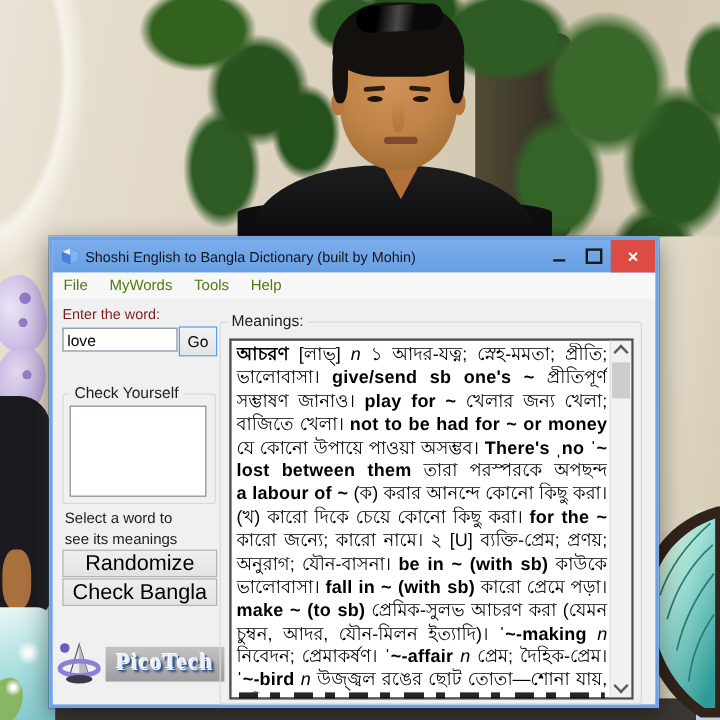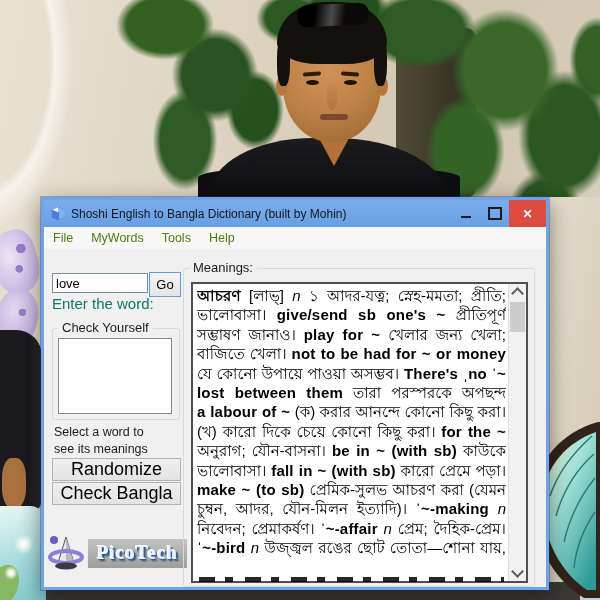--- a/index.html
+++ b/index.html
@@ -96,21 +96,21 @@
   .ctrl.close{width:37px;background:#dc4c43;}
   .minbar{width:10px;height:2px;background:#1c1c1c;margin-top:6px;}
   .maxbox{width:10px;height:9px;border:2px solid #1c1c1c;}
   .close-x{color:#fff;font-size:12px;font-weight:bold;line-height:1;}
 
   .menubar{height:22px;background:#f7f7f7;display:flex;align-items:center;border-bottom:1px solid #f0f0f0;}
   .menu-item{font-size:12.5px;color:#4d7c0f;padding:0 9px;line-height:22px;}
 
   .client{position:relative;height:332px;background:#f0f0f0;}
 
-  .lbl{font-size:15px;color:#0f766e;margin-top:40px;}
+  .lbl{font-size:12px;color:#7f1d1d;}
   .enter-label{left:8px;top:5px;}
   .word-input{position:absolute;left:8px;top:23px;width:88px;height:18px;border:1px solid #7b8ea2;
     font-family:"Liberation Sans",sans-serif;font-size:13px;padding:0 3px;background:#fff;color:#000;}
   .go-btn{position:absolute;left:105px;top:22px;width:30px;height:23px;border:1px solid #5c9ce0;
     background:linear-gradient(#f4f4f4,#e4e4e4);font-size:13px;color:#000;
     display:flex;align-items:center;justify-content:center;}
   .grp{position:absolute;border:1px solid #d9d9d9;border-radius:3px;}
   .grp-label{position:absolute;top:-9px;left:5px;background:#f0f0f0;padding:0 4px;font-size:13px;color:#1c1c1c;white-space:nowrap;}
   .cy-grp{left:8px;top:78px;width:126px;height:90px;}
   .cy-list{position:absolute;left:5px;top:9px;width:112px;height:74px;background:#fff;border:1px solid #828790;}
@@ -264,20 +264,21 @@
         <div class="mean-box">
           <div class="m-text">
               <div class="m-line"><span class="rb">আচরণ</span><span> [লাভ্] </span><span class="ri">n</span><span> ১ আদর-যত্ন; স্নেহ-মমতা; প্রীতি; প্রেম;</span></div>
               <div class="m-line"><span>ভালোবাসা। </span><span class="rb">give/send sb one's ~</span><span> প্রীতিপূর্ণ</span></div>
               <div class="m-line"><span>সম্ভাষণ জানাও। </span><span class="rb">play for ~</span><span> খেলার জন্য খেলা; বিনা</span></div>
               <div class="m-line"><span>বাজিতে খেলা। </span><span class="rb">not to be had for ~ or money</span></div>
               <div class="m-line"><span>যে কোনো উপায়ে পাওয়া অসম্ভব। </span><span class="rb">There's ˌno ˈ~</span></div>
               <div class="m-line"><span class="rb">lost between them</span><span> তারা পরস্পরকে অপছন্দ করে।</span></div>
               <div class="m-line"><span class="rb">a labour of ~</span><span> (ক) করার আনন্দে কোনো কিছু করা।</span></div>
               <div class="m-line"><span>(খ) কারো দিকে চেয়ে কোনো কিছু করা। </span><span class="rb">for the ~ of</span></div>
+              <div class="m-line"><span>কারো জন্যে; কারো নামে। ২ [U] ব্যক্তি-প্রেম; প্রণয়;</span></div>
               <div class="m-line"><span>অনুরাগ; যৌন-বাসনা। </span><span class="rb">be in ~ (with sb)</span><span> কাউকে</span></div>
               <div class="m-line"><span>ভালোবাসা। </span><span class="rb">fall in ~ (with sb)</span><span> কারো প্রেমে পড়া।</span></div>
               <div class="m-line"><span class="rb">make ~ (to sb)</span><span> প্রেমিক-সুলভ আচরণ করা (যেমন</span></div>
               <div class="m-line"><span>চুম্বন, আদর, যৌন-মিলন ইত্যাদি)। </span><span class="rb">ˈ~-making</span><span class="ri"> n</span></div>
               <div class="m-line"><span>নিবেদন; প্রেমাকর্ষণ। </span><span class="rb">ˈ~-affair</span><span class="ri"> n</span><span> প্রেম; দৈহিক-প্রেম।</span></div>
               <div class="m-line"><span class="rb">ˈ~-bird</span><span class="ri"> n</span><span> উজ্জ্বল রঙের ছোট তোতা—শোনা যায়, সঙ্গীর</span></div>
             </div>
           <div class="m-clip"></div>
           <div class="vscroll">
             <div class="sb-btn sb-up">

